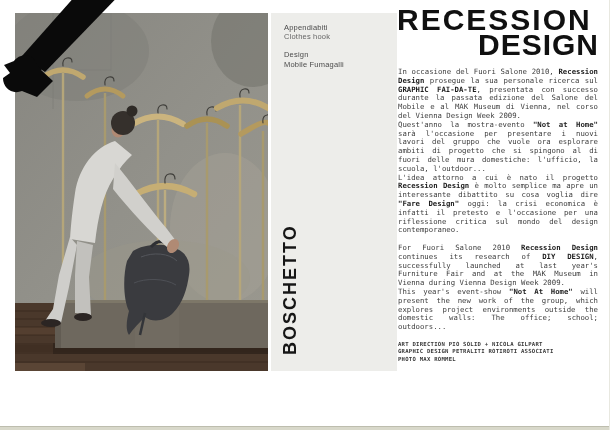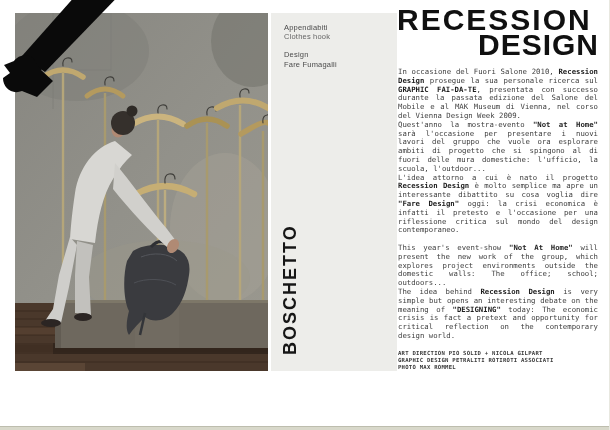--- a/index.html
+++ b/index.html
@@ -147,41 +147,41 @@
            C12,95 3,88 3,78 L10,73 L4,65 L14,61
            C18,55 27,53 33,58 Z"></path>
 </svg>
 
 <div class="graycol">
   <div class="info">
     <div>Appendiabiti</div>
     <div class="italic">Clothes hook</div>
     <div class="spacer"></div>
     <div>Design</div>
-    <div>Fare Fumagalli</div>
+    <div>Mobile Fumagalli</div>
   </div>
   <div class="vert">BOSCHETTO</div>
 </div>
 
 <h1 class="title">
   <span class="t1">RECESSION</span>
   <span class="t2">DESIGN</span>
 </h1>
 
 <div class="bodycol">
   <div class="block">
 
   <p>In occasione del Fuori Salone 2010, <b>Recession Design</b> prosegue la sua personale ricerca sul <b>GRAPHIC FAI-DA-TE</b>, presentata con successo durante la passata edizione del Salone del Mobile e al MAK Museum di Vienna, nel corso del Vienna Design Week 2009.</p>
       <p>Quest'anno la mostra-evento <b>"Not at Home"</b> sarà l'occasione per presentare i nuovi lavori del gruppo che vuole ora esplorare ambiti di progetto che si spingono al di fuori delle mura domestiche: l'ufficio, la scuola, l'outdoor...</p>
       <p>L'idea attorno a cui è nato il progetto <b>Recession Design</b> è molto semplice ma apre un interessante dibattito su cosa voglia dire <b>"Fare Design"</b> oggi: la crisi economica è infatti il pretesto e l'occasione per una riflessione critica sul mondo del design contemporaneo.</p>
     </div>
   <div class="block">
 
+  <p>For Fuori Salone 2010 <b>Recession Design</b> continues its research of <b>DIY DESIGN</b>, successfully launched at last year's Furniture Fair and at the MAK Museum in Vienna during Vienna Design Week 2009.</p>
       <p>This year's event-show <b>"Not At Home"</b> will present the new work of the group, which explores project environments outside the domestic walls: The office; school; outdoors...</p>
-      <p>The idea behind <b>Recession Design</b> is very simple but opens an interesting debate on the meaning of <b>"DESIGNING"</b> today: The economic crisis is fact a pretext and opportunity for critical reflection on the contemporary design world.</p>
     </div>
   <div class="credits">
 
   <div>ART DIRECTION PIO SOLID + NICOLA GILPART</div>
       <div>GRAPHIC DESIGN PETRALITI ROTIROTI ASSOCIATI</div>
       <div>PHOTO MAX ROMMEL</div>
     </div>
 </div>
 
 <div class="frame-bottom"></div>

